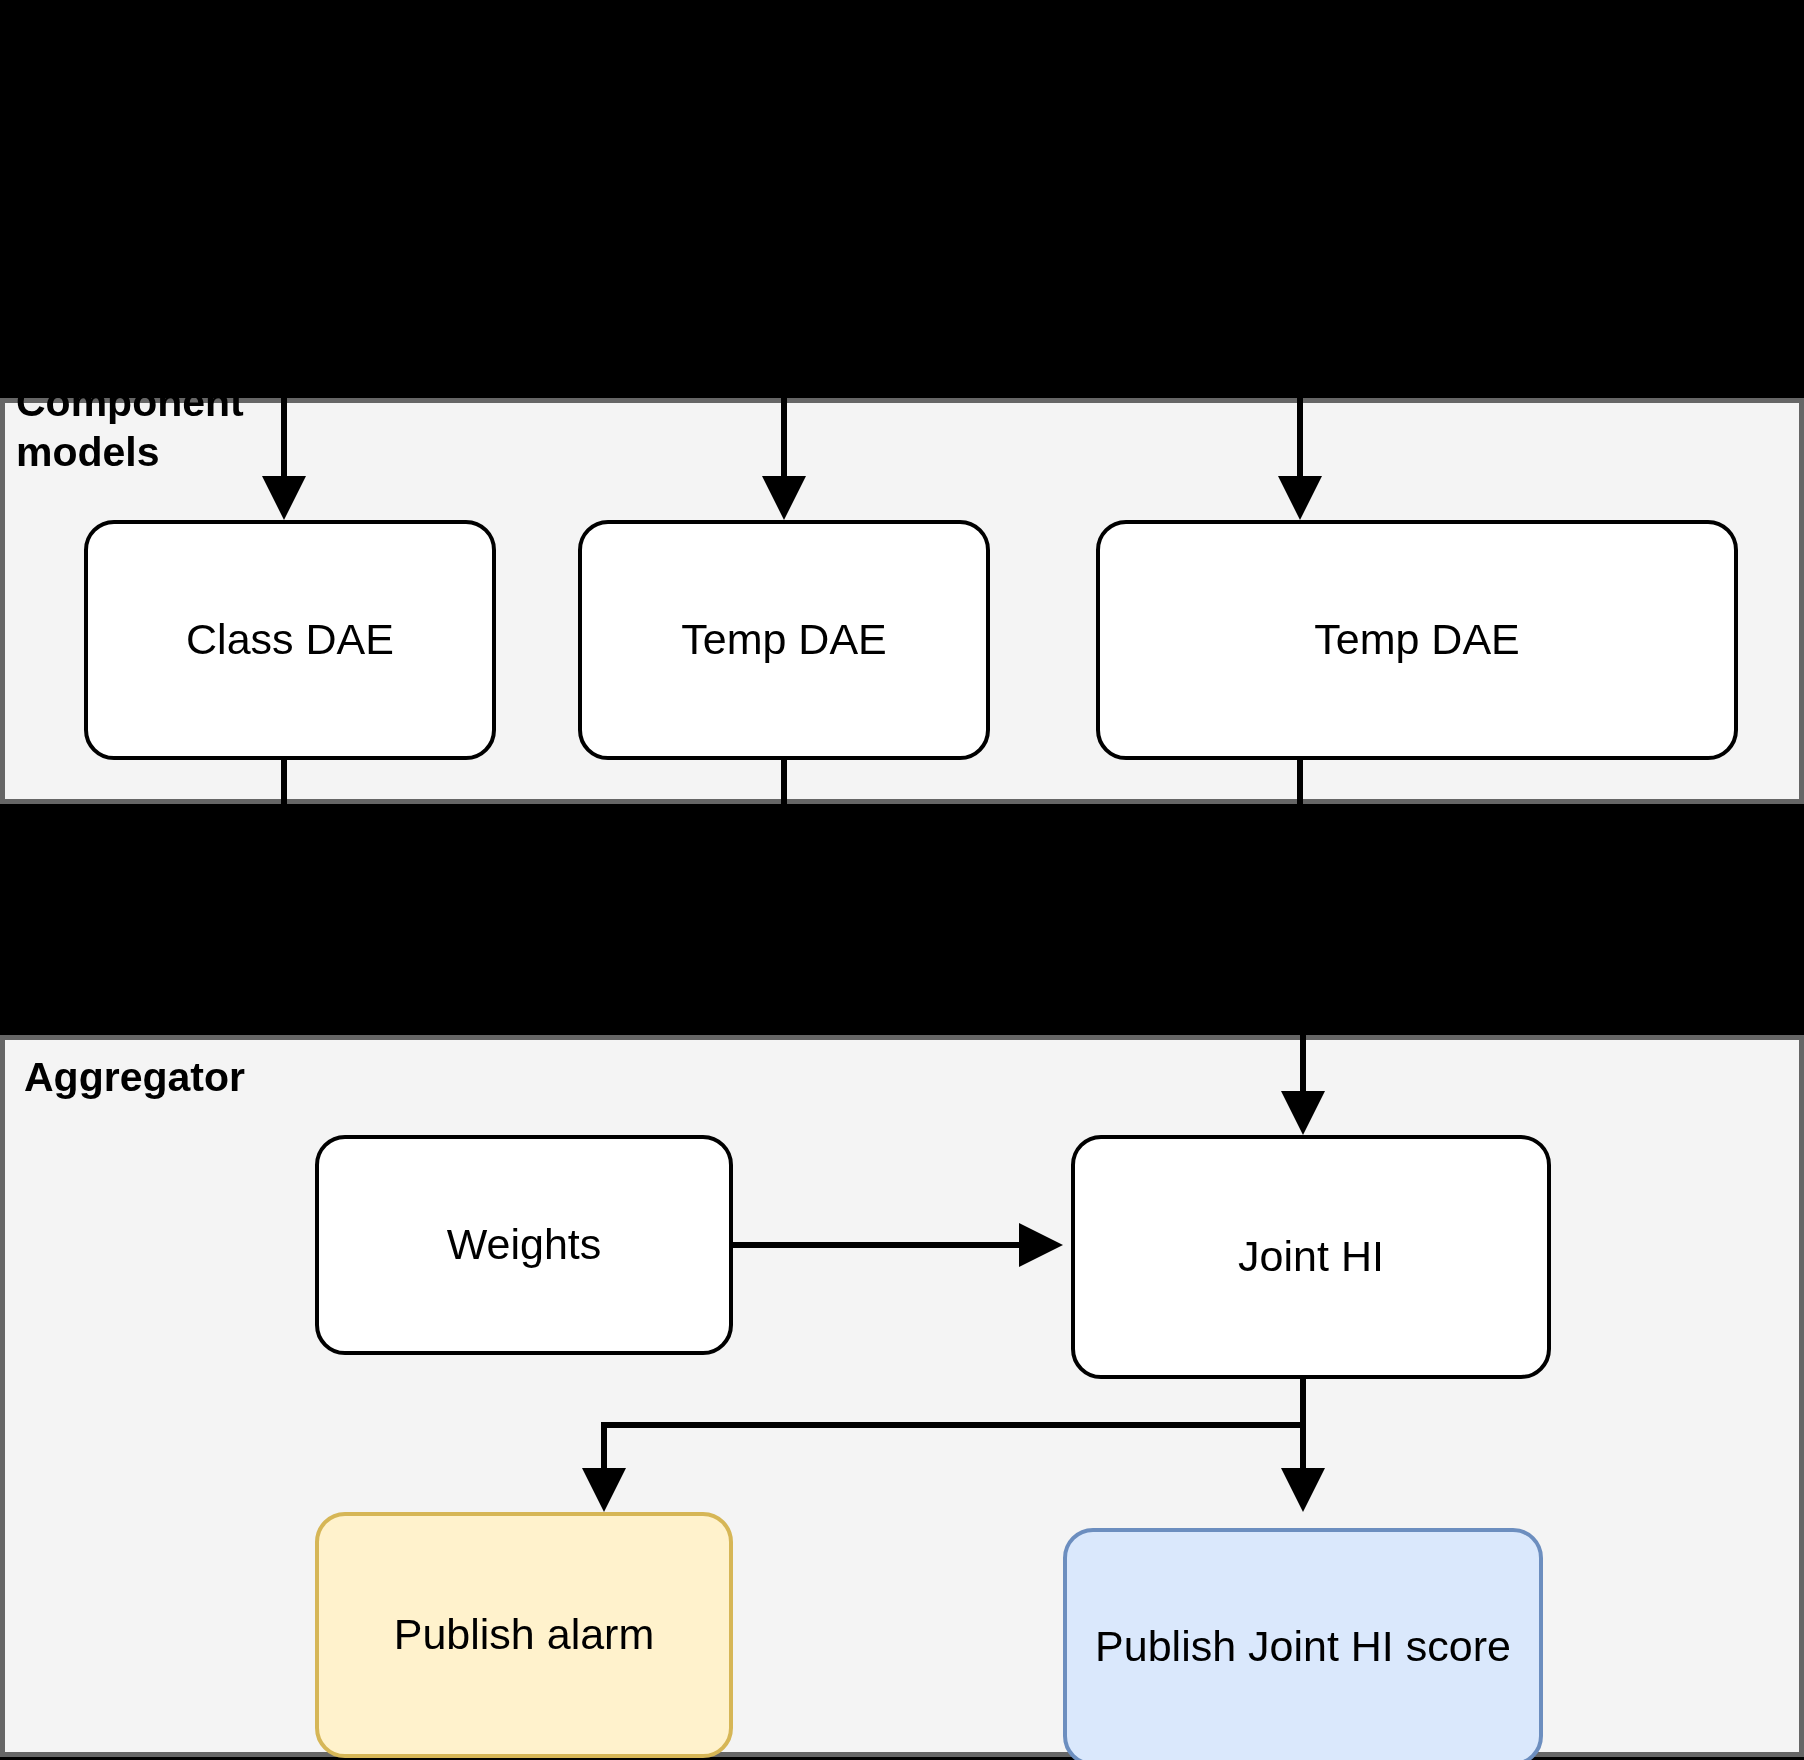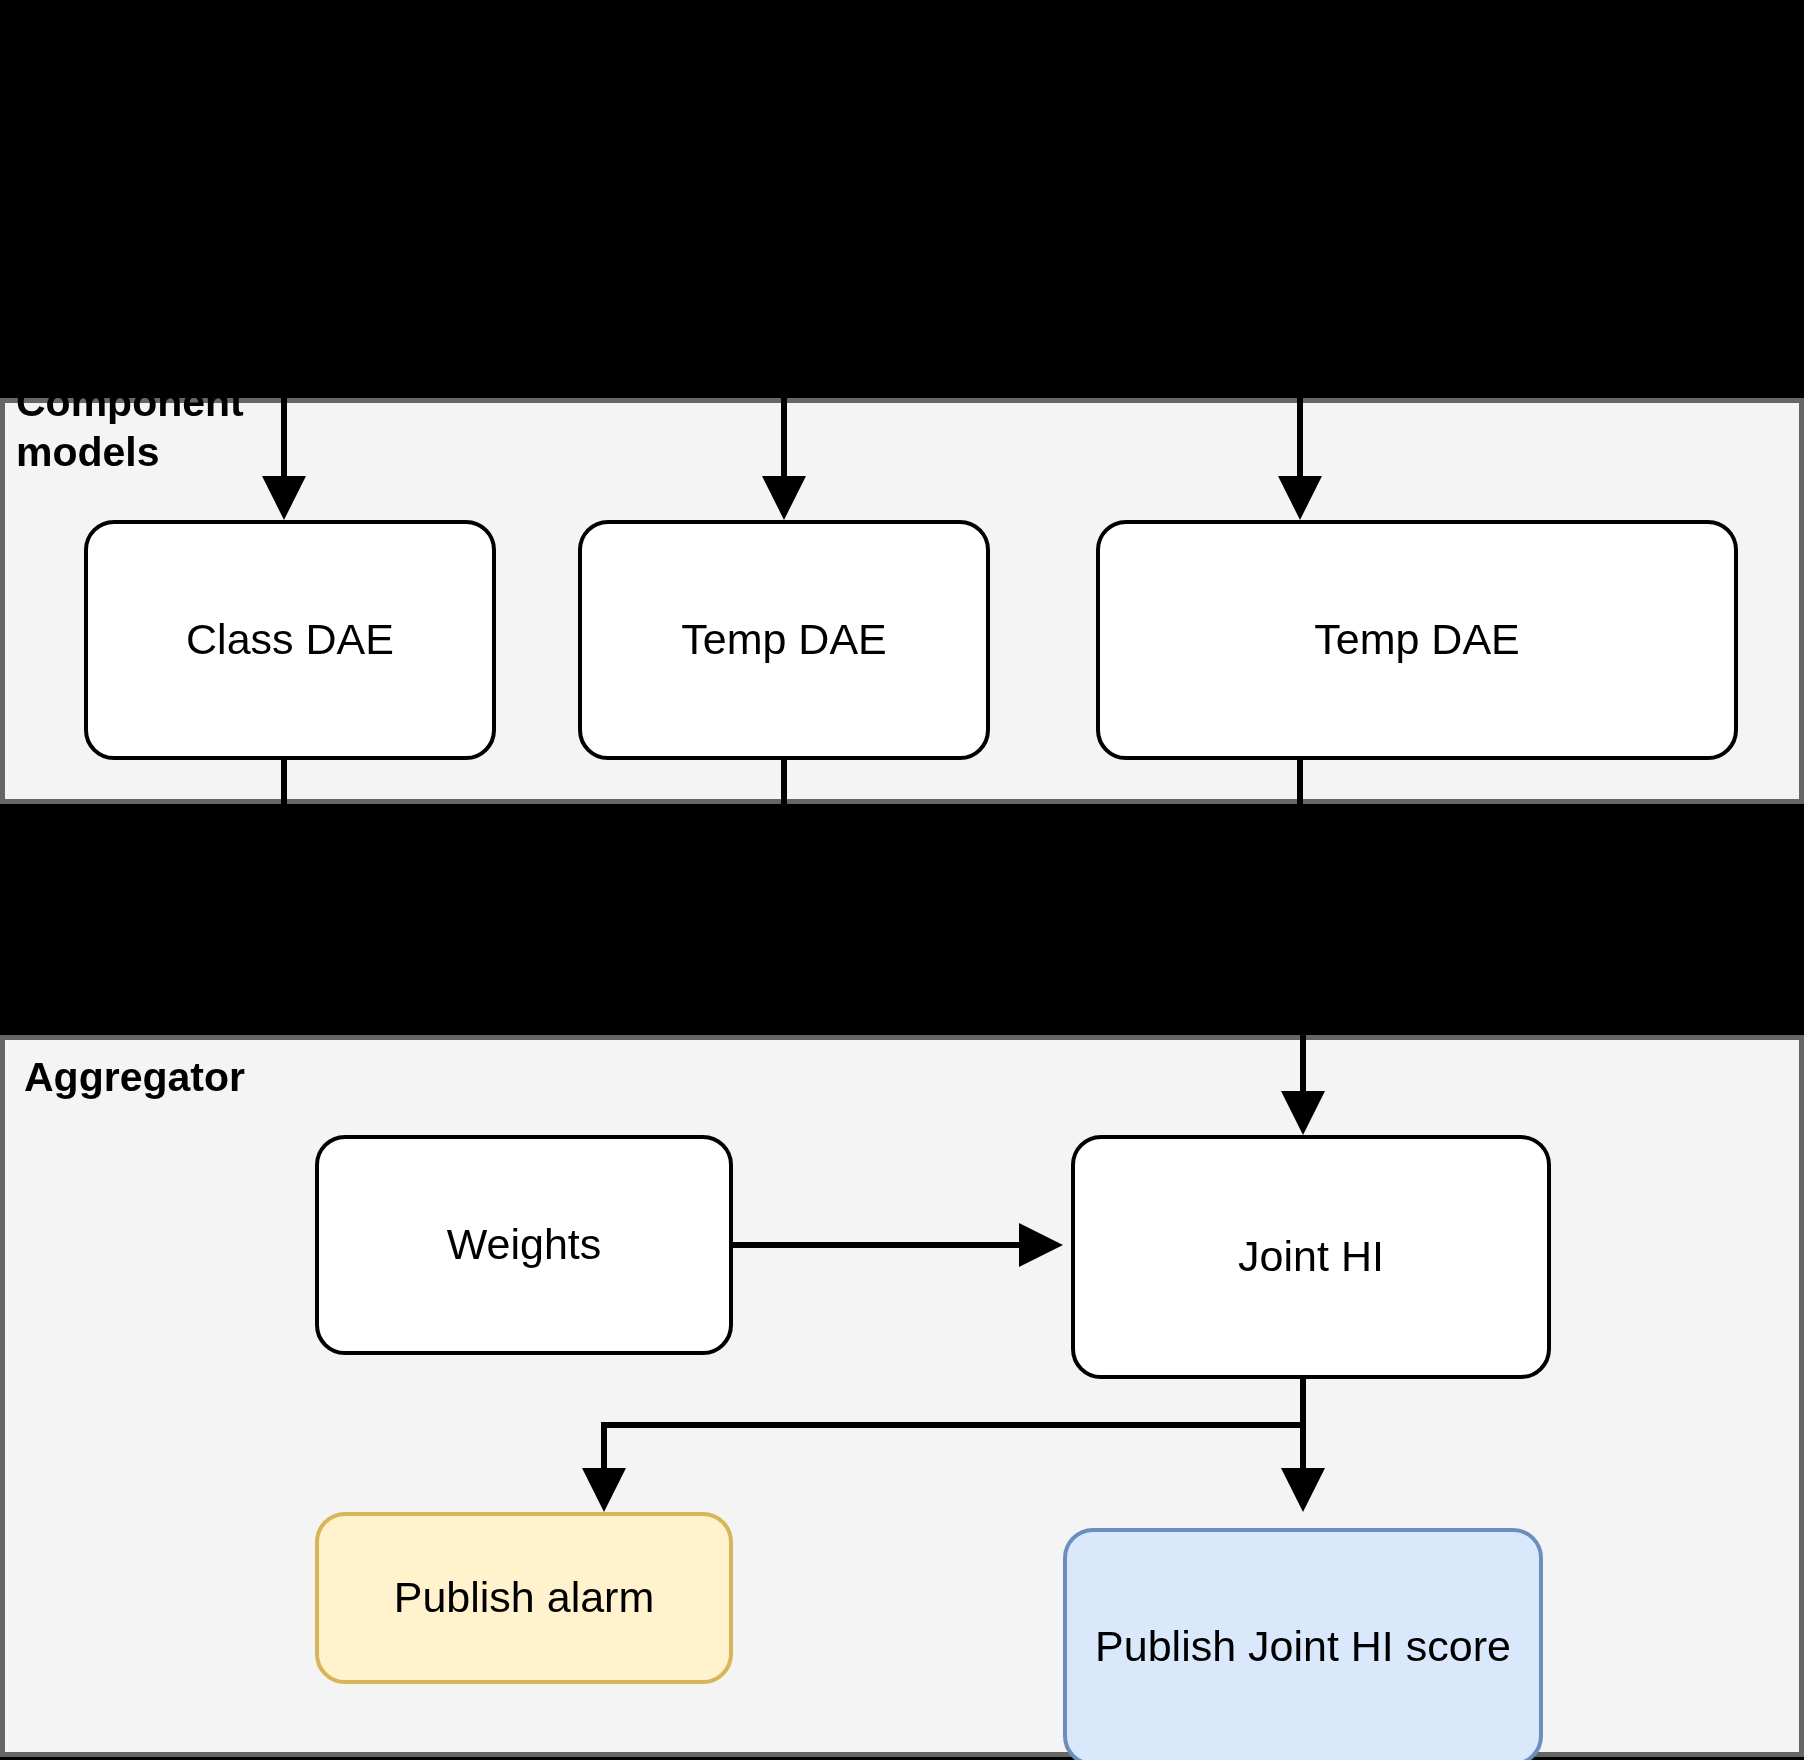--- a/index.html
+++ b/index.html
@@ -86,21 +86,21 @@
     background: #dae8fc;
     border: 4px solid #6c8ebf;
     margin-top: 16px;
   }
 
   #node-class-dae   { left: 84px;   top: 520px;  width: 412px; height: 240px; }
   #node-temp-dae-1  { left: 578px;  top: 520px;  width: 412px; height: 240px; }
   #node-temp-dae-2  { left: 1096px; top: 520px;  width: 642px; height: 240px; }
   #node-weights     { left: 315px;  top: 1135px; width: 418px; height: 220px; justify-content: center; }
   #node-joint-hi    { left: 1063px; top: 1135px; width: 480px; height: 244px; margin-left: 8px; }
-  #node-publish-alarm { left: 315px;  top: 1512px; width: 418px; height: 172px; }
+  #node-publish-alarm { left: 315px;  top: 1512px; width: 418px; height: 246px; }
   #node-publish-hi    { left: 1063px; top: 1512px; width: 480px; height: 238px; }
 
   
   #edges {
     position: absolute;
     left: 0;
     top: 0;
     width: 1804px;
     height: 1760px;
     pointer-events: none;

